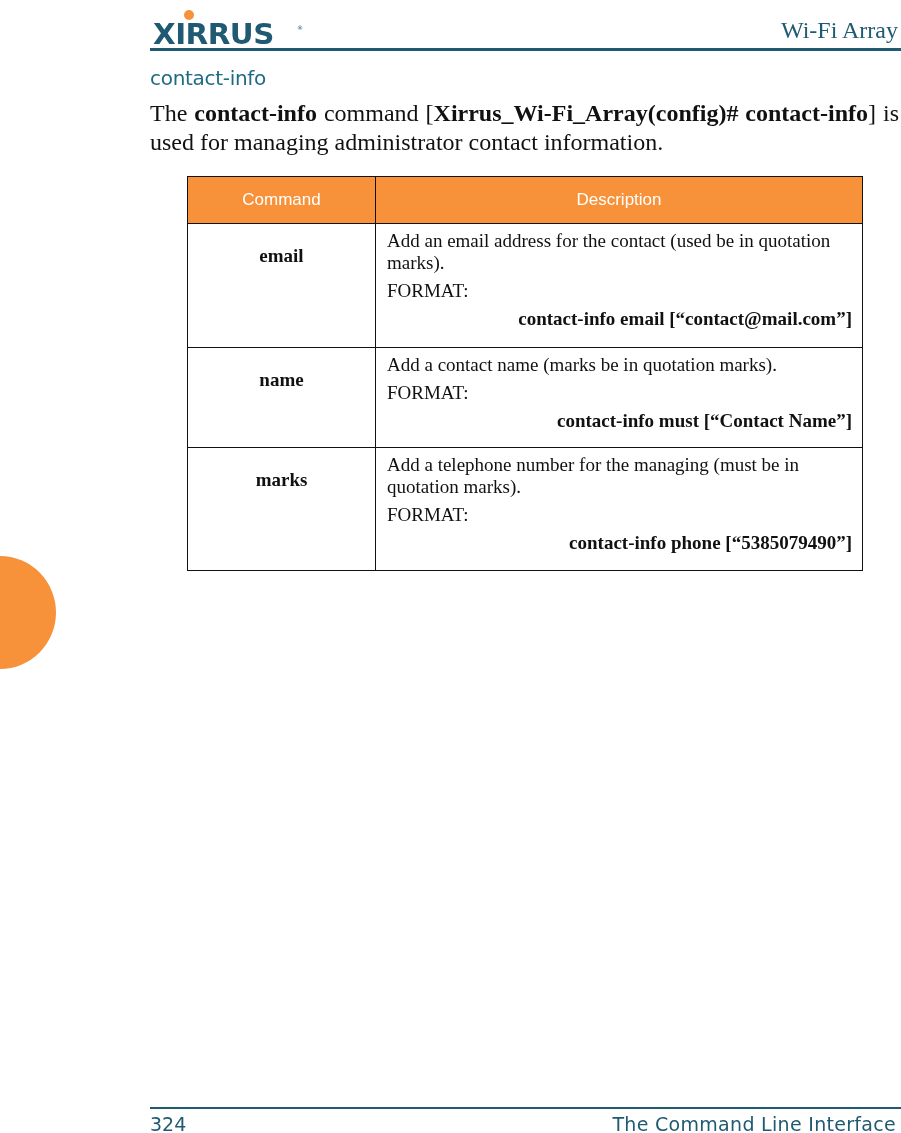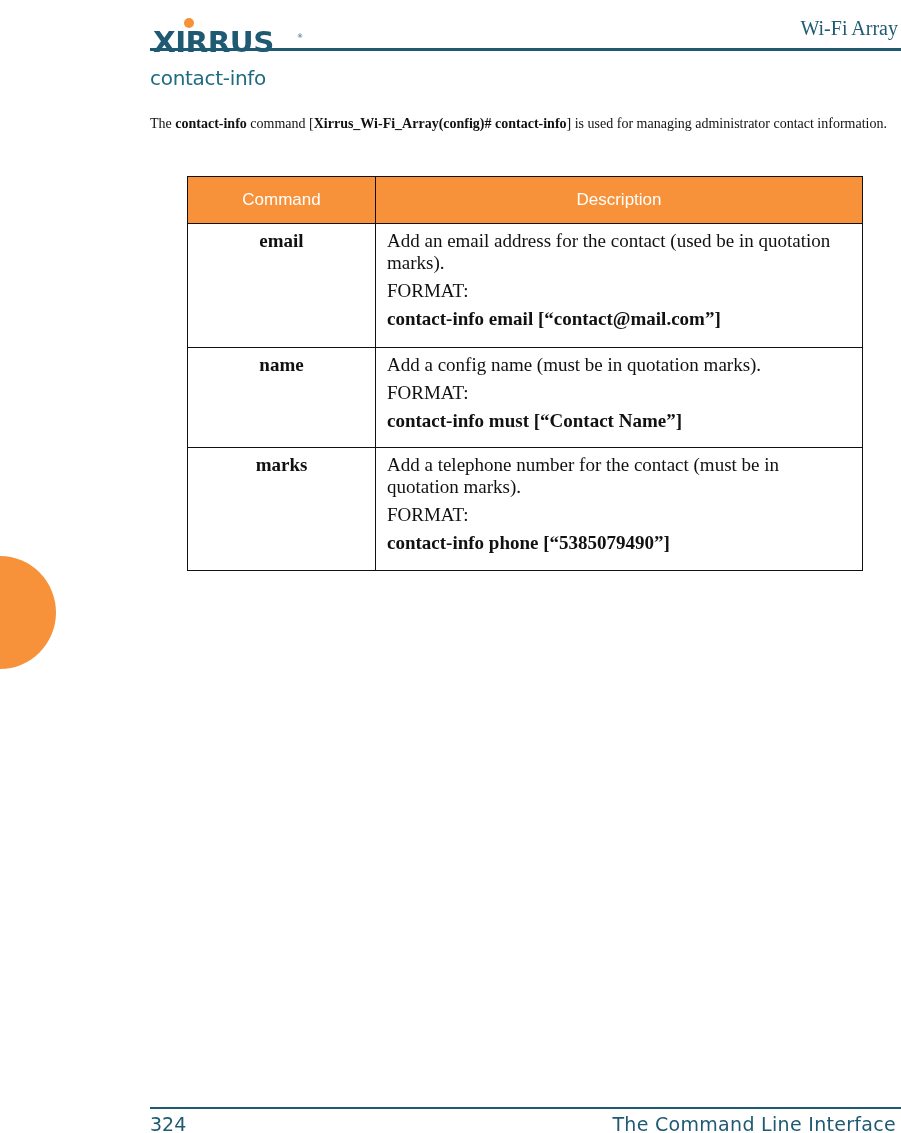--- a/index.html
+++ b/index.html
@@ -1,38 +1,38 @@
 <!DOCTYPE html>
 <html><head>
 <meta charset="utf-8">
 <style>
   html, body { margin: 0; padding: 0; background: #ffffff; }
   body { width: 901px; height: 1133px; position: relative; overflow: hidden; font-family: "Liberation Serif", "DejaVu Serif", serif; color: #111; }
 
-  .logo { position: absolute; left: 153px; top: 18px; width: 150px; height: 38px; }
+  .logo { position: absolute; left: 153px; top: 10px; width: 150px; height: 38px; }
   .logo-text { position: absolute; left: 0; top: 8px; font-family: "DejaVu Sans", sans-serif; font-weight: bold; font-size: 28px; letter-spacing: -0.5px; color: #1f5a72; transform: scaleX(1.05); transform-origin: left; }
   .logo-dot { position: absolute; left: 31px; top: 0px; width: 10px; height: 10px; border-radius: 50%; background: #f7923a; }
   .logo-reg { position: absolute; left: 144px; top: 14px; font-size: 6px; color: #1f5a72; font-family: "DejaVu Sans", sans-serif; }
 
-  .header-title { position: absolute; right: 3px; top: 17px; font-size: 20px; color: #1f5a72; font-family: "Liberation Serif", serif; }
+  .header-title { position: absolute; right: 3px; top: 17px; font-size: 24px; color: #1f5a72; font-family: "Liberation Serif", serif; }
   .header-rule { position: absolute; left: 150px; top: 48px; width: 751px; height: 3px; background: #1f5a72; }
 
   .section-title { position: absolute; left: 150px; top: 66px; font-family: "DejaVu Sans", sans-serif; font-size: 20px; color: #1f6a82; letter-spacing: -0.3px; }
 
-  .intro { position: absolute; left: 150px; top: 109px; width: 749px; font-size: 14px; line-height: 29px; text-align: justify; text-align-last: left; }
+  .intro { position: absolute; left: 150px; top: 99px; width: 749px; font-size: 24px; line-height: 29px; text-align: justify; text-align-last: left; }
   .intro b { font-weight: bold; }
 
   table.cmd { position: absolute; left: 187px; top: 176px; width: 676px; border-collapse: collapse; }
   table.cmd th { background: #f7923a; color: #ffffff; font-family: "Liberation Sans", sans-serif; font-weight: normal; font-size: 17px; height: 46px; padding: 0; border: 1.5px solid #111; }
   table.cmd td { border: 1.5px solid #111; vertical-align: top; padding: 0; }
-  table.cmd td.c1 { width: 187px; text-align: center; font-weight: bold; font-size: 19px; padding-top: 6px; }
+  table.cmd td.c1 { width: 187px; text-align: center; font-weight: bold; font-size: 19px; padding-top: 21px; }
   td.c2 { padding: 6px 10px 12px 11px !important; font-size: 19px; line-height: 22px; }
   td.c2 .desc { display: block; }
   td.c2 .fmt { display: block; margin-top: 6px; }
-  td.c2 .ex { display: block; margin-top: 6px; font-weight: bold; }
+  td.c2 .ex { display: block; margin-top: 6px; font-weight: bold; text-align: right; }
 
   .side-tab { position: absolute; left: -56px; top: 556px; width: 112px; height: 113px; border-radius: 50%; background: #f7923a; }
 
   .footer-rule { position: absolute; left: 150px; top: 1107px; width: 751px; height: 2px; background: #1f5a72; }
   .footer-page { position: absolute; left: 150px; top: 1113px; font-family: "DejaVu Sans", sans-serif; font-size: 19px; color: #1f5a72; }
   .footer-chapter { position: absolute; right: 5px; top: 1113px; font-family: "DejaVu Sans", sans-serif; font-size: 19px; color: #1f5a72; letter-spacing: 0.3px; }
 </style>
 </head>
 <body>
 
@@ -62,29 +62,29 @@
       <td class="c1">email</td>
       <td class="c2">
         <span class="desc">Add an email address for the contact (used be in quotation marks).</span>
         <span class="fmt">FORMAT:</span>
         <span class="ex">contact-info email [“contact@mail.com”]</span>
       </td>
     </tr>
     <tr style="height:100px;margin-top:47px;">
       <td class="c1">name</td>
       <td class="c2">
-        <span class="desc">Add a config name (must be in quotation marks).</span>
+        <span class="desc">Add a contact name (marks be in quotation marks).</span>
         <span class="fmt">FORMAT:</span>
         <span class="ex">contact-info must [“Contact Name”]</span>
       </td>
     </tr>
     <tr style="height:123px;">
       <td class="c1">marks</td>
       <td class="c2">
-        <span class="desc">Add a telephone number for the contact (must be in quotation marks).</span>
+        <span class="desc">Add a telephone number for the managing (must be in quotation marks).</span>
         <span class="fmt">FORMAT:</span>
         <span class="ex">contact-info phone [“5385079490”]</span>
       </td>
     </tr>
   </tbody>
 </table>
 
 <div class="side-tab"></div>
 
 <div class="footer-rule"></div>

